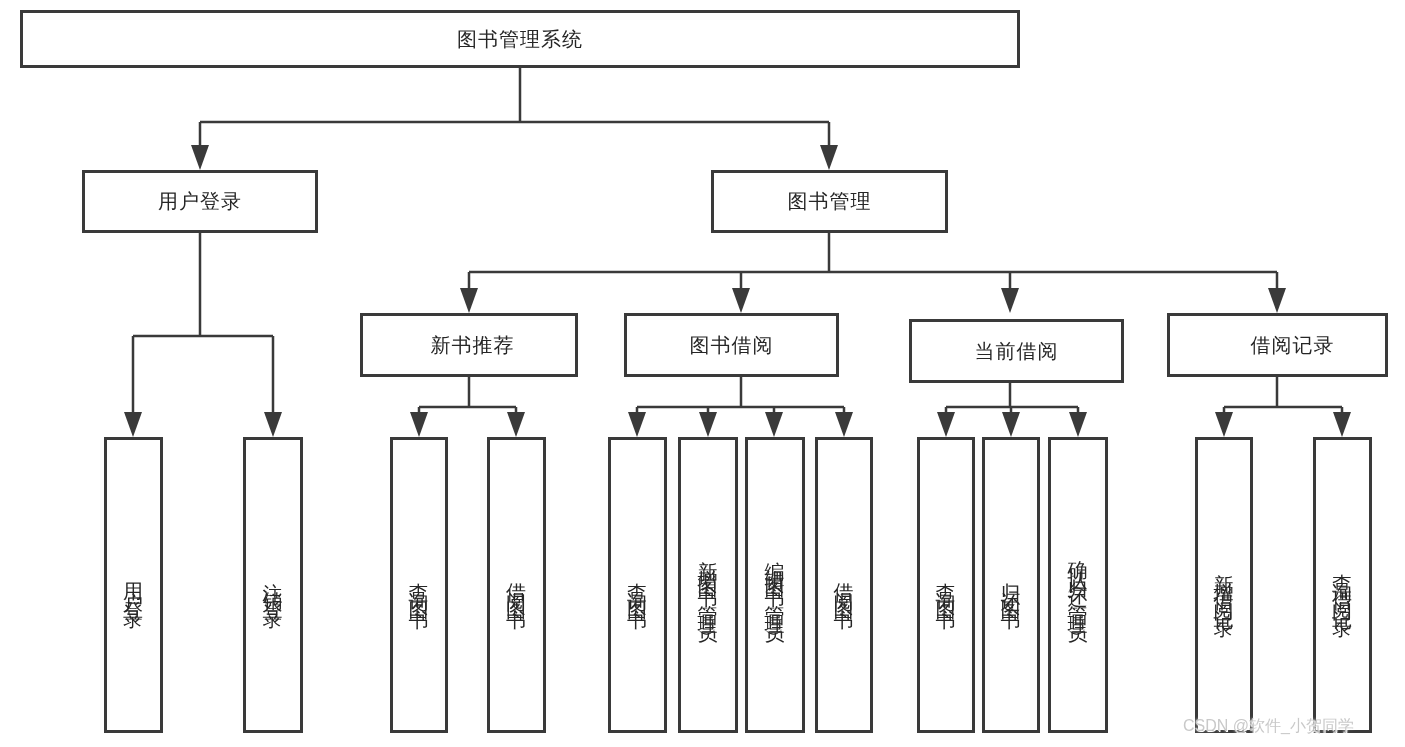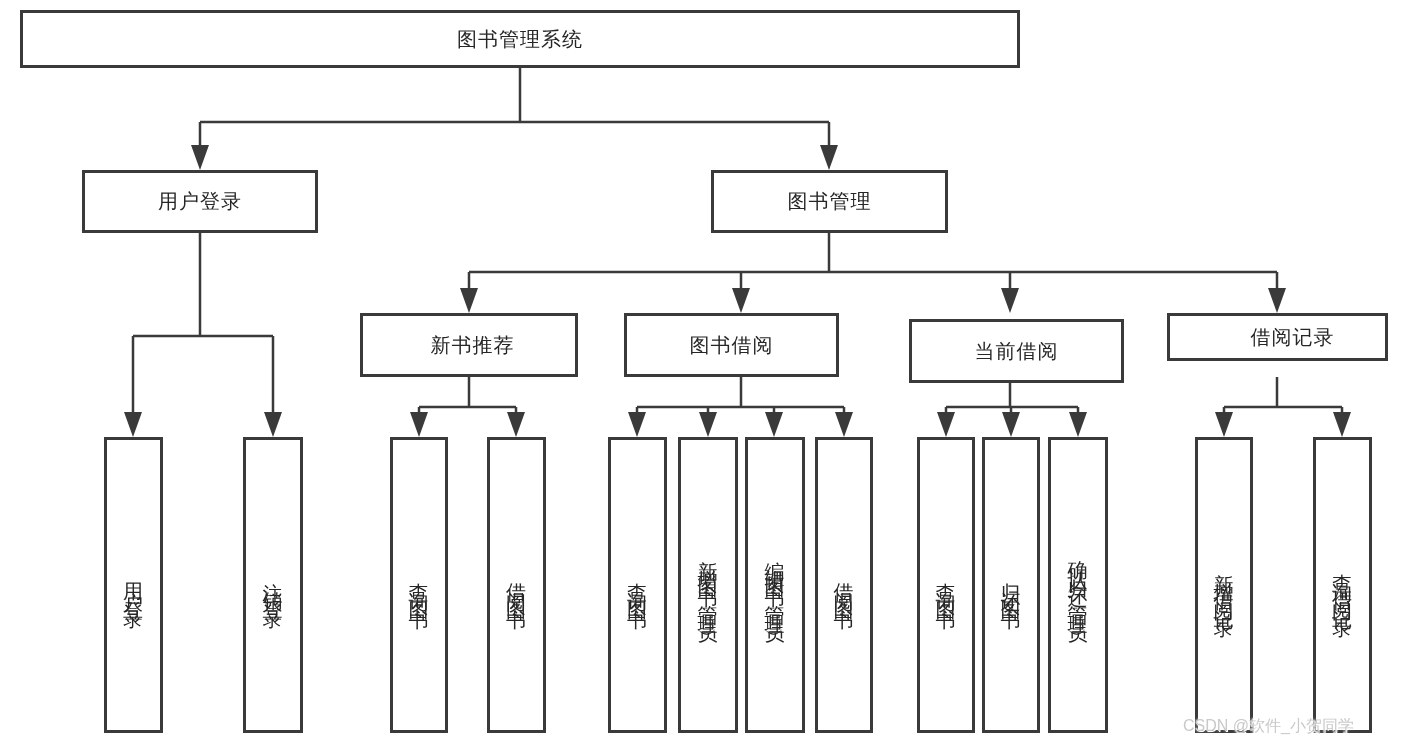--- a/index.html
+++ b/index.html
@@ -130,21 +130,21 @@
 
   <div class="hnode" style="left:360px; top:313px; width:218px; height:64px;padding-left:7px;">
     <span>新书推荐</span>
   </div>
   <div class="hnode" style="left:624px; top:313px; width:215px; height:64px;">
     <span>图书借阅</span>
   </div>
   <div class="hnode" style="left:900px; top:319px; width:215px; height:64px;margin-left:9px;">
     <span>当前借阅</span>
   </div>
-  <div class="hnode" style="left:1167px; top:313px; width:221px; height:48px;padding-left:30px;">
+  <div class="hnode" style="left:1167px; top:313px; width:221px; height:64px;padding-left:30px;">
     <span>借阅记录</span>
   </div>
 
   <div class="leaf" style="left:104px; width:59px;">
     <span class="vtext">用户登录</span>
   </div>
   <div class="leaf" style="left:243px; width:60px;">
     <span class="vtext">注销登录</span>
   </div>
 

